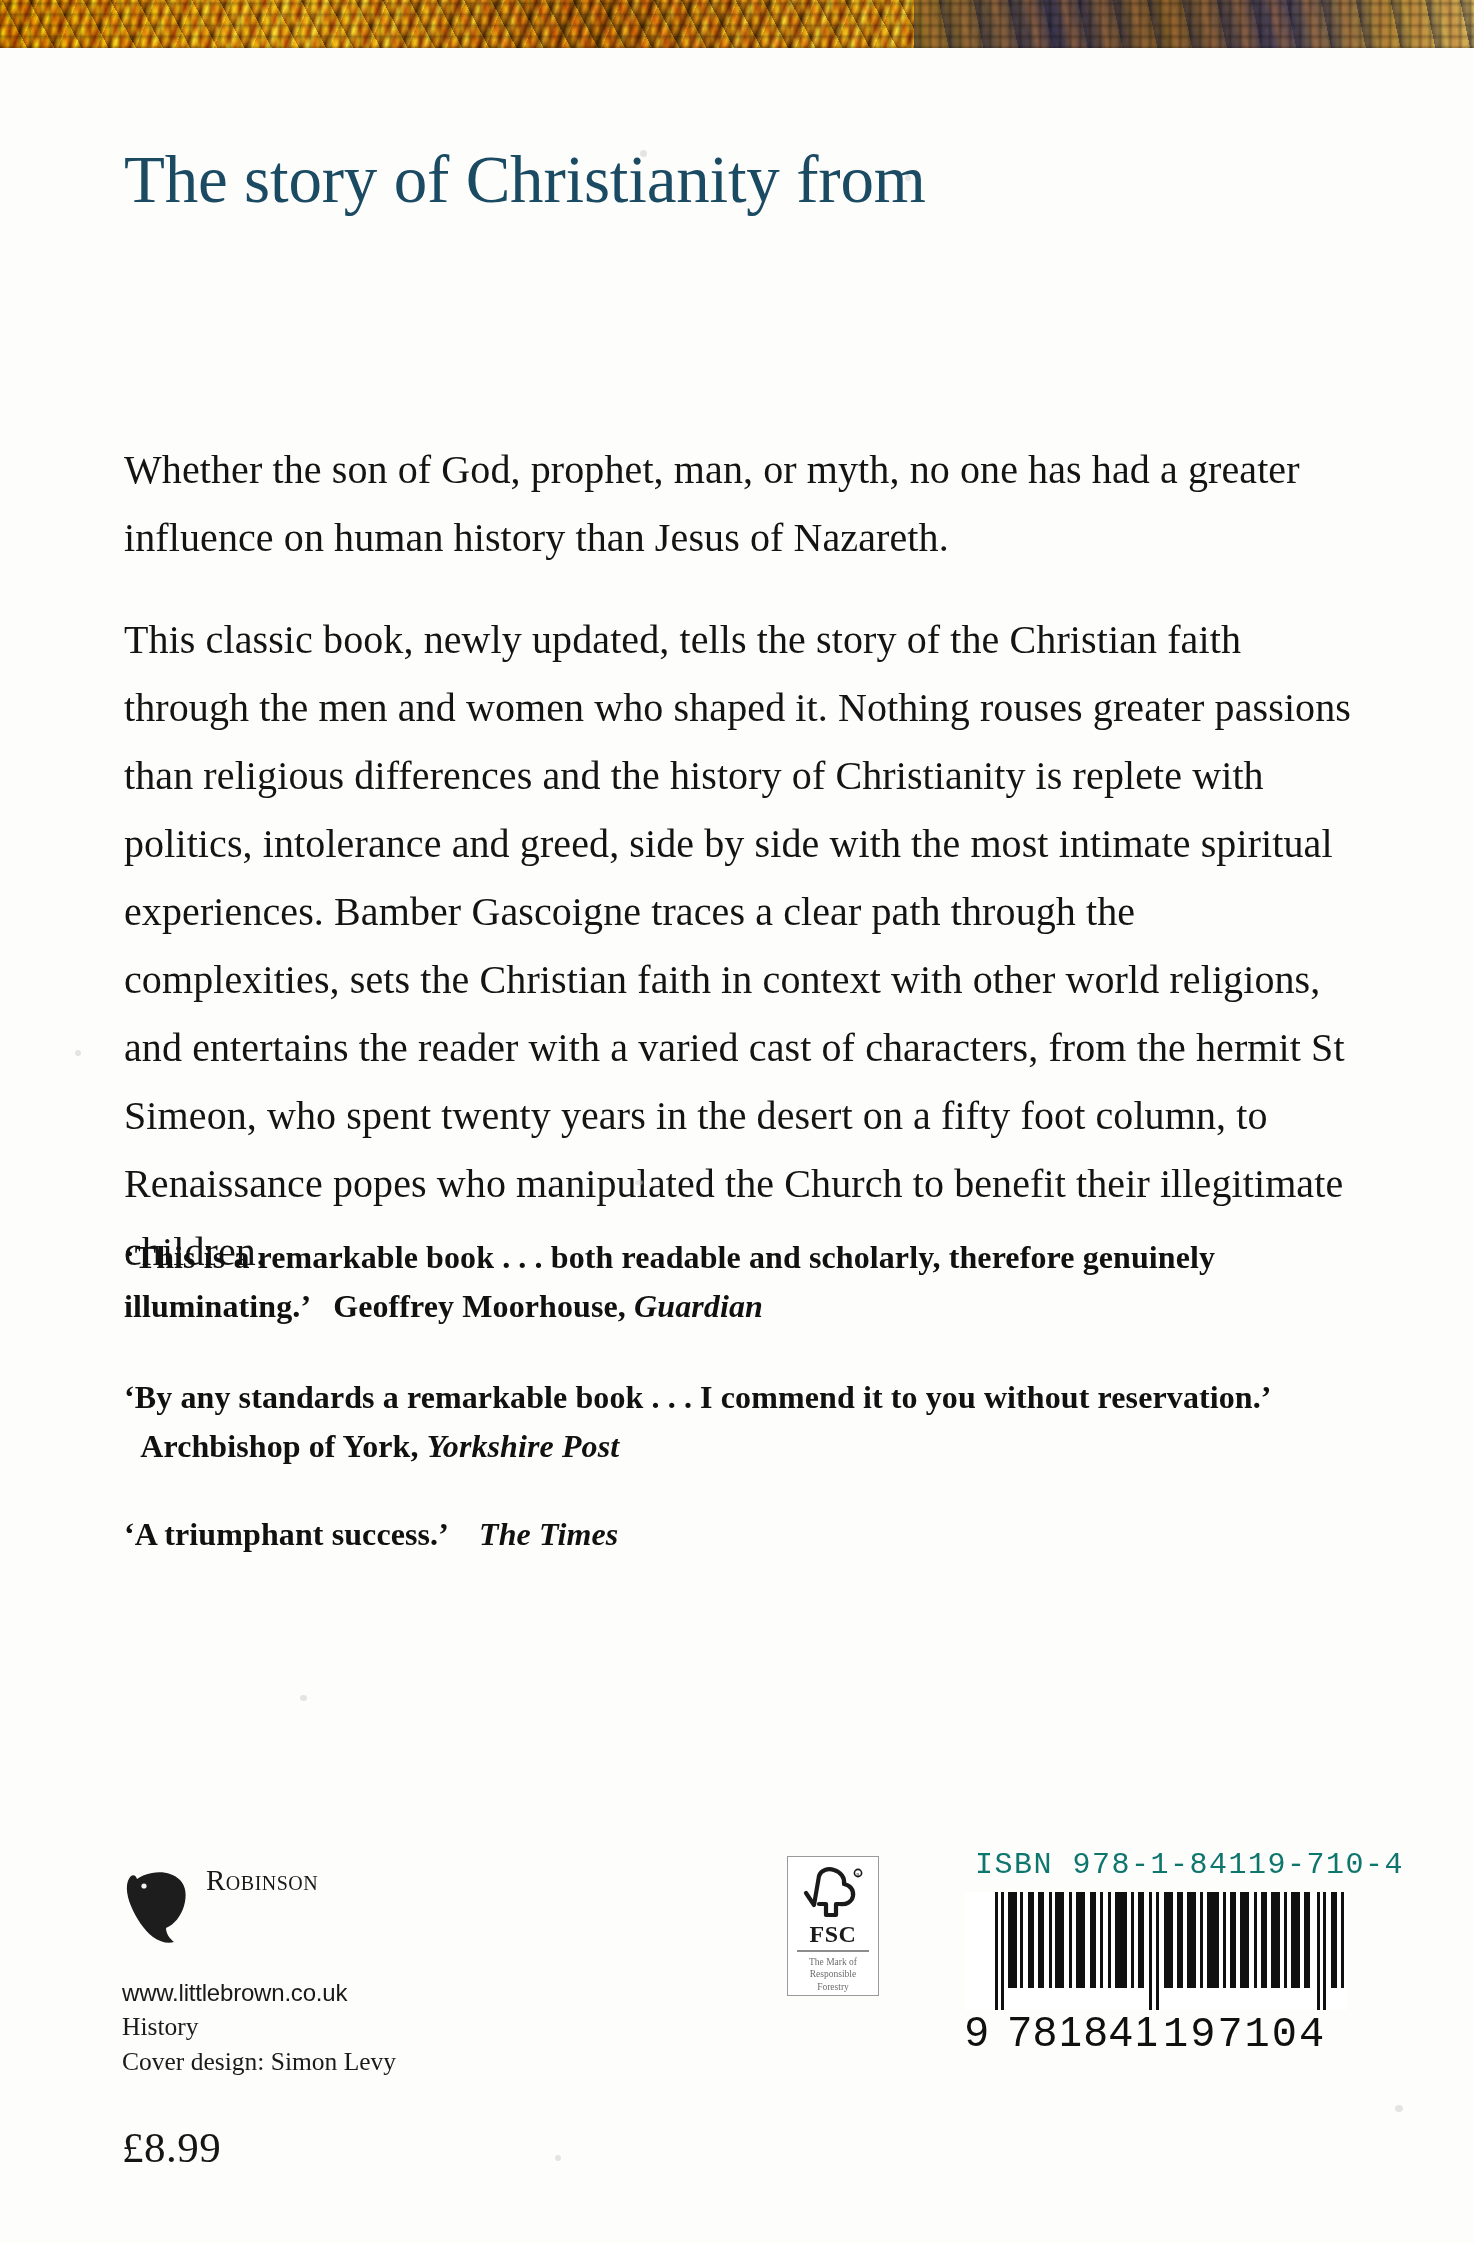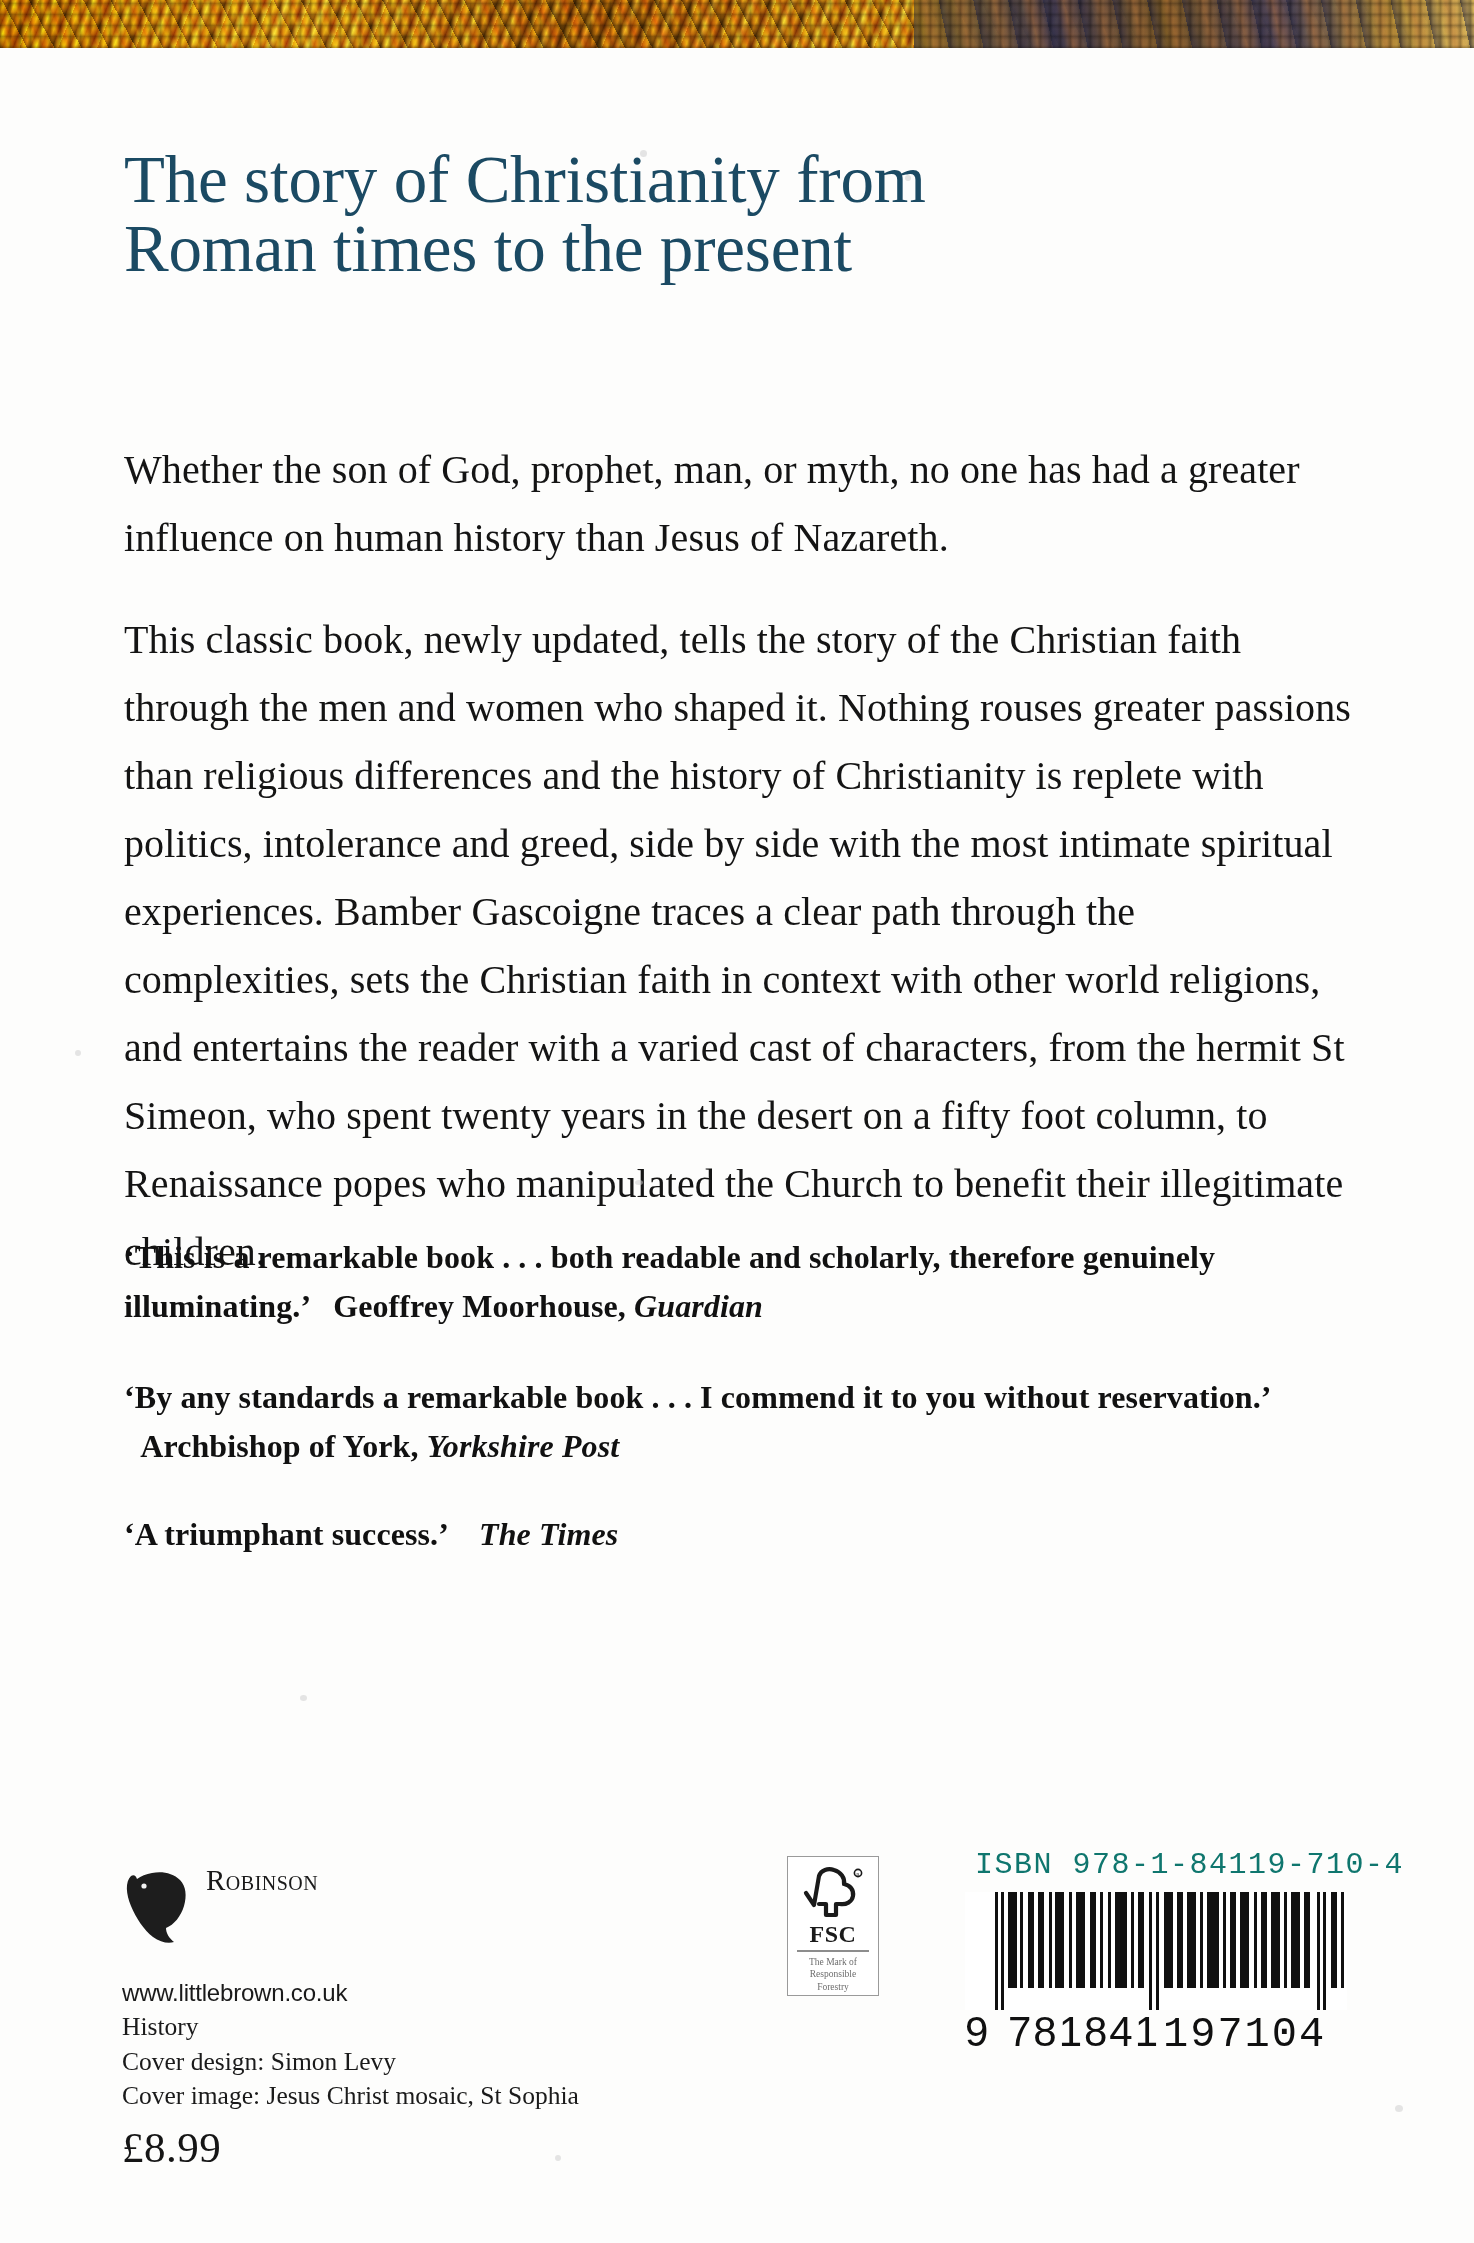--- a/index.html
+++ b/index.html
@@ -241,21 +241,20 @@
 </style>
 </head>
 <body>
 
 <div class="mosaic-band"></div>
 
 <div class="page">
 
   <h1 class="headline">
     <span class="hl-line">The story of Christianity from</span>
-    <span class="hl-line">Roman times to the present</span>
   </h1>
 
   <p class="blurb blurb-1">Whether the son of God, prophet, man, or myth, no one has had a greater influence on human history than Jesus of Nazareth.</p>
   <p class="blurb blurb-2">This classic book, newly updated, tells the story of the Christian faith through the men and women who shaped it. Nothing rouses greater passions than religious differences and the history of Christianity is replete with politics, intolerance and greed, side by side with the most intimate spiritual experiences. Bamber Gascoigne traces a clear path through the complexities, sets the Christian faith in context with other world religions, and entertains the reader with a varied cast of characters, from the hermit St Simeon, who spent twenty years in the desert on a fifty foot column, to Renaissance popes who manipulated the Church to benefit their illegitimate children.</p>
 
   <div class="quotes">
     <div class="quote q1">
       <span>‘This is a remarkable book . . . both readable and scholarly, therefore genuinely illuminating.’</span>
       &nbsp;&nbsp;<span>Geoffrey Moorhouse,</span>
       <i>Guardian</i>
@@ -280,21 +279,20 @@
                                  C14 12 12 10 9 12 Z"></path>
         <circle cx="22" cy="22" r="2.6" fill="#f2f2f2"></circle>
       </svg>
       <div class="imprint-name">Robinson</div>
     </div>
 
     <div class="pub-lines">
       <div class="pub-web">www.littlebrown.co.uk</div>
       <div class="pub-line">History</div>
       <div class="pub-line">Cover design: Simon Levy</div>
-      <div class="pub-line">Cover image: Jesus Christ mosaic, St Sophia</div>
     </div>
 
     <div class="price">£8.99</div>
 
     <div class="fsc">
       <svg class="fsc-tree" viewBox="0 0 66 56">
         <path fill="none" stroke="#1a1a1a" stroke-width="4.2" stroke-linecap="round" stroke-linejoin="round" d="M6 28 L14 40 L19 11 C21 5 28 3 34 5 C41 7 45 13 44 19
                  C50 20 54 25 53 31 C52 37 46 40 40 39 L36 39 L36 50 L26 50 L26 39 L19 39"></path>
         <circle cx="58" cy="8" r="3.6" fill="none" stroke="#1a1a1a" stroke-width="1.6"></circle>
         <text x="58" y="10.6" font-size="5" text-anchor="middle" fill="#1a1a1a" font-family="Liberation Serif, serif">R</text>

